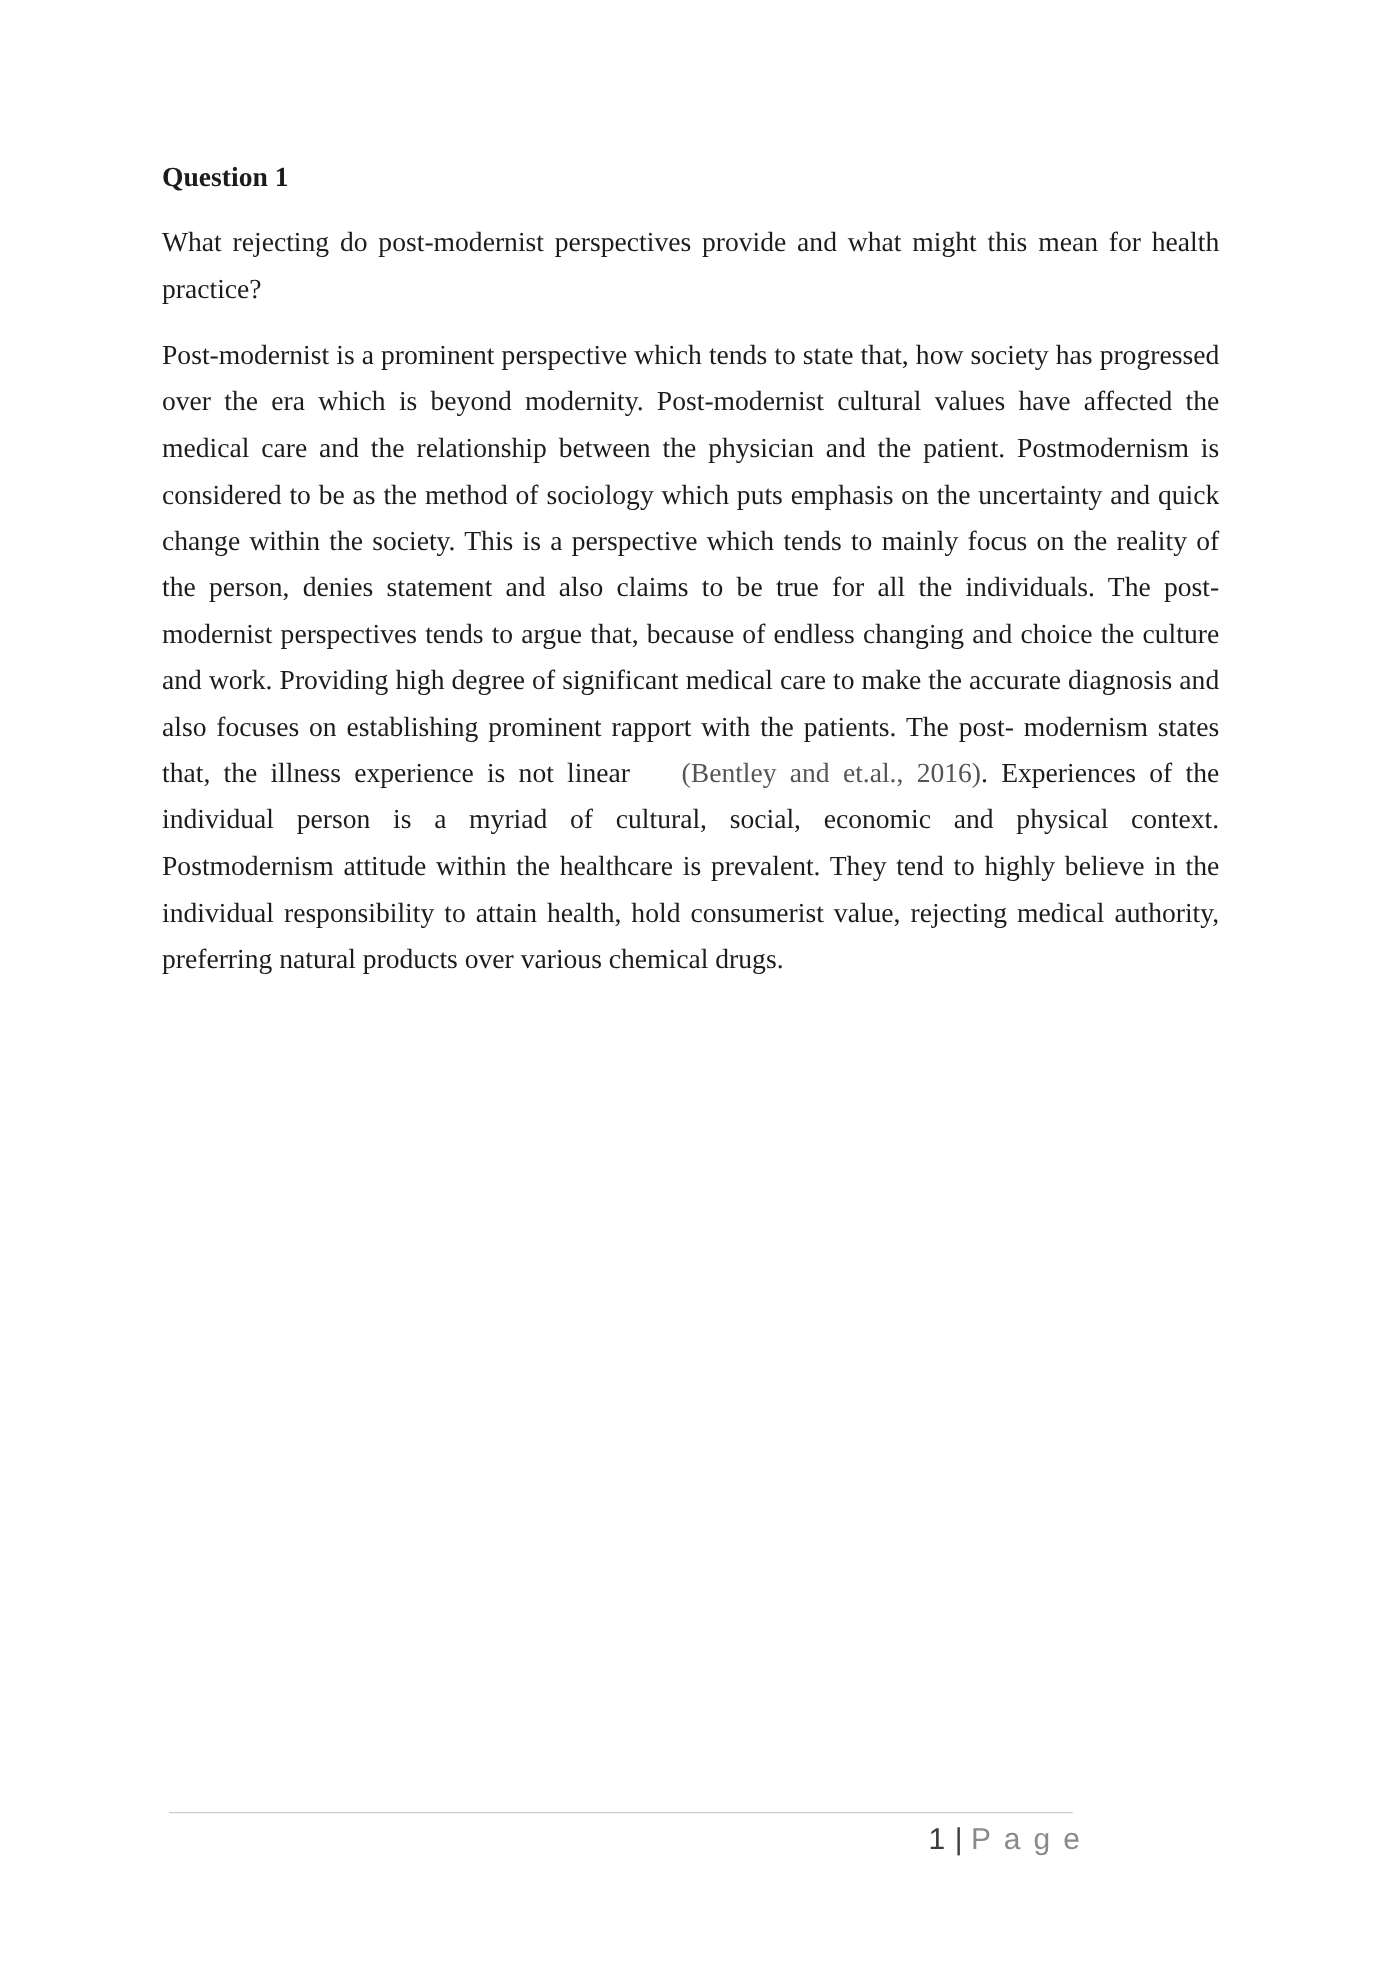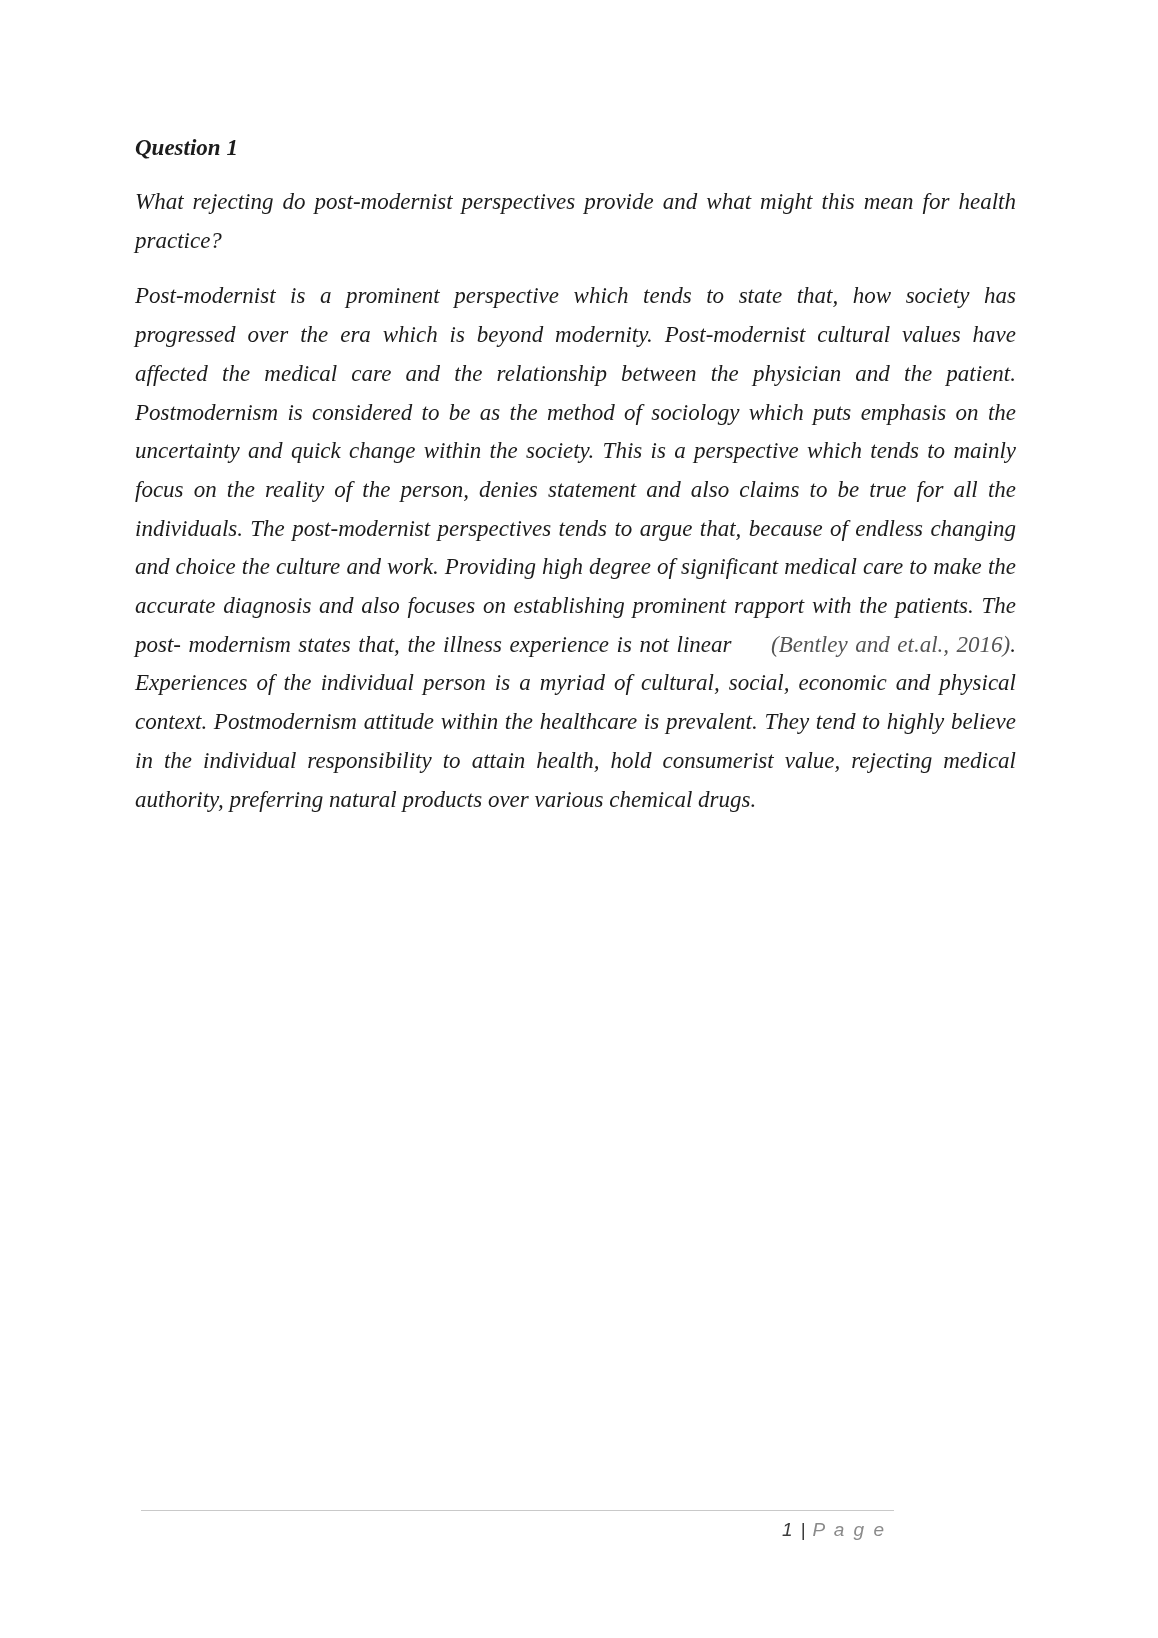--- a/index.html
+++ b/index.html
@@ -7,21 +7,20 @@
     padding: 0;
     background: #ffffff;
   }
   .page {
     position: relative;
     width: 1030px;
     height: 1638px;
     background: #ffffff;
     overflow: hidden;
     font-family: "Liberation Serif", serif;
-    font-style: italic;
   }
   .content {
     position: absolute;
     left: 135px;
     top: 134px;
     width: 881px;
   }
   .heading {
     font-size: 23px;
     font-weight: bold;
@@ -54,23 +53,23 @@
     left: 141px;
     right: 136px;
     top: 1510px;
     border: none;
     border-top: 1px solid var(--footer-line, #c9c9c9);
     margin: 0;
   }
   .footer {
     position: absolute;
     top: 1519px;
-    right: 144px;
+    right: 128px;
     font-family: "Liberation Sans", sans-serif;
-    font-size: 19px;
+    font-size: 25px;
     white-space: nowrap;
   }
   .footer .page-number {
     color: var(--footer-number, #3c3c3c);
     letter-spacing: 1px;
   }
   .footer .separator {
     color: var(--footer-number, #3c3c3c);
     margin: 0 7px;
   }

